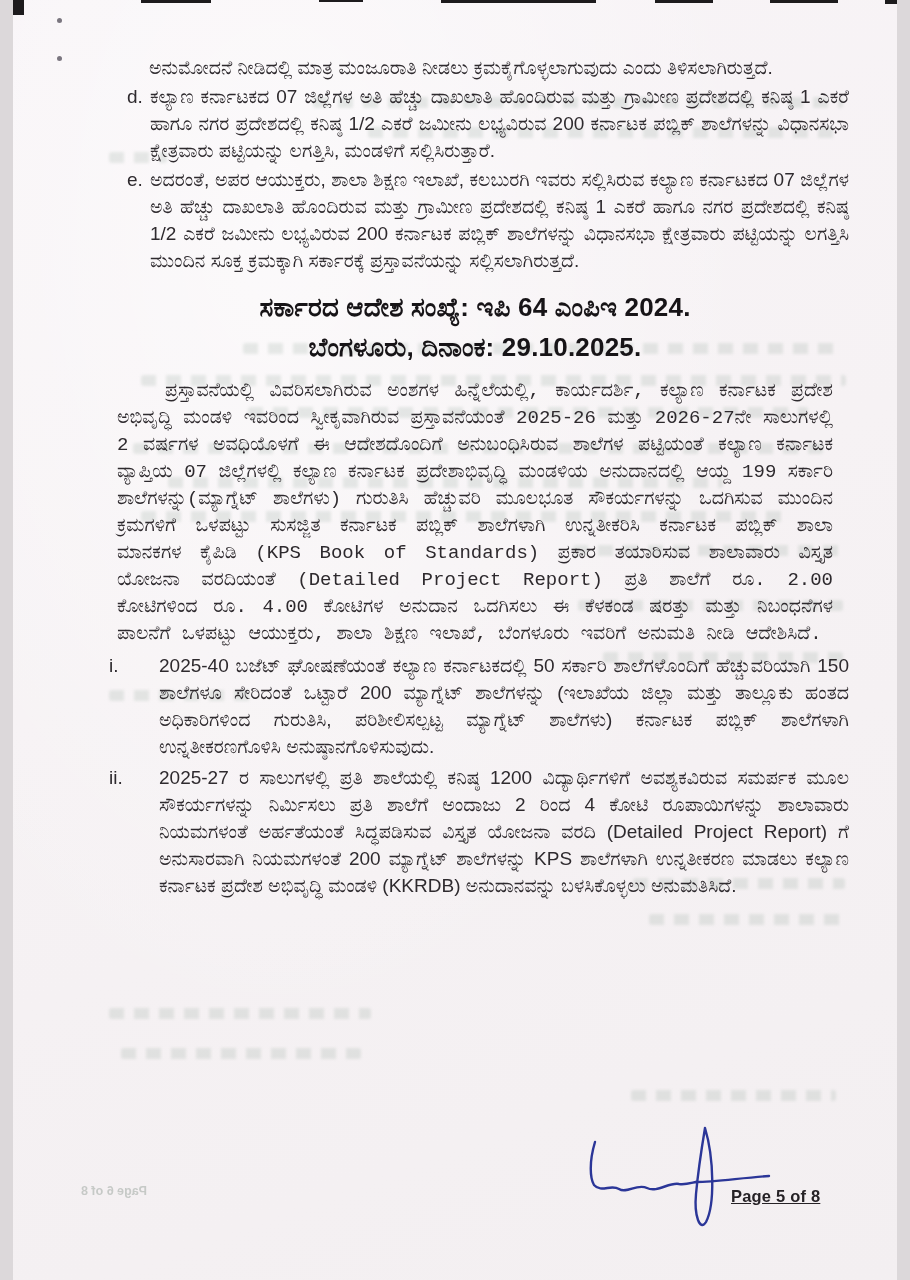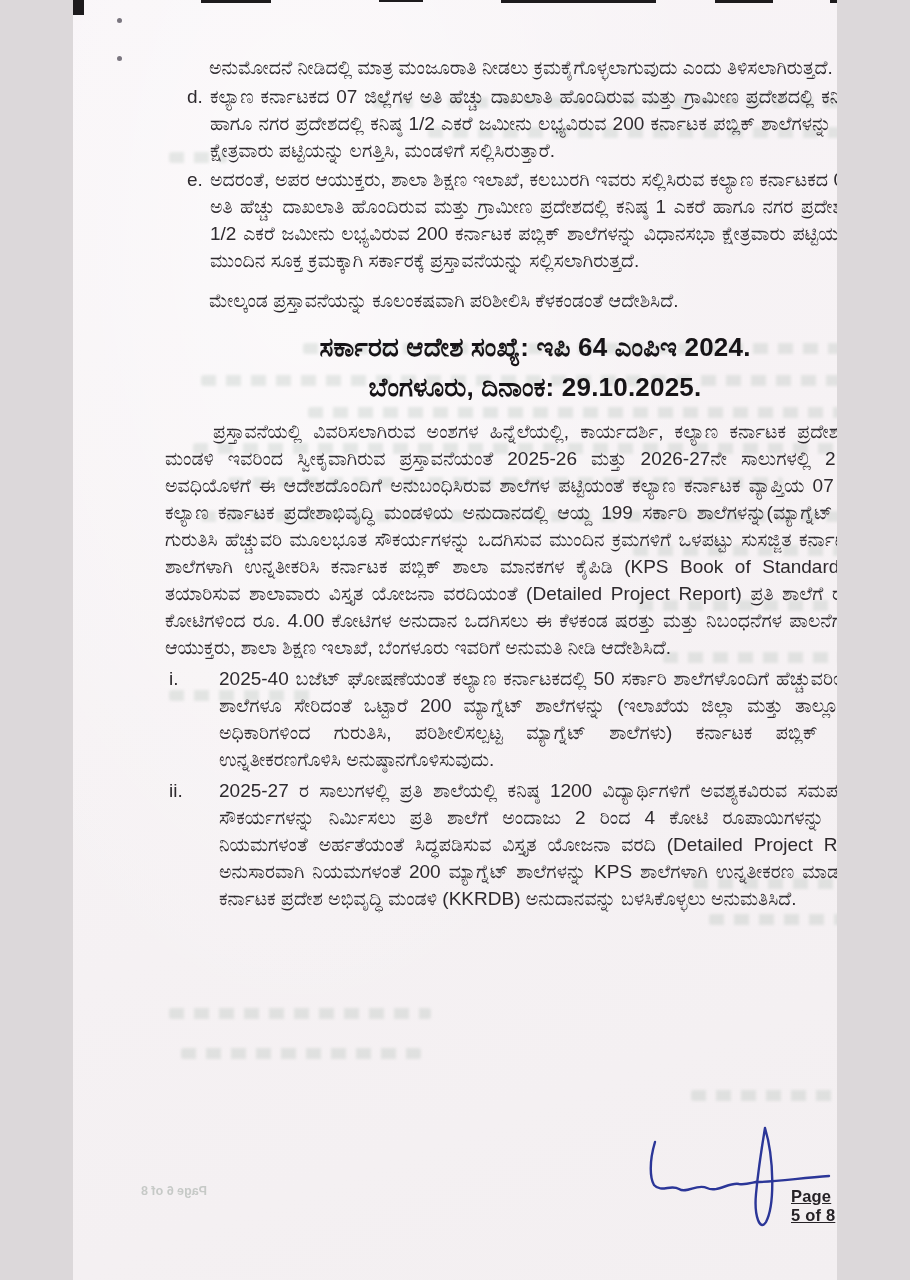--- a/index.html
+++ b/index.html
@@ -1,18 +1,18 @@
 <!DOCTYPE html>
 <html><head>
 <meta charset="utf-8">
 <style>
   html,body{margin:0;padding:0;background:#dcd8da;}
   .page{
     position:relative;
-    width:764px;height:1280px;
+    width:884px;height:1280px;
     margin:0 auto;
     background:
       radial-gradient(ellipse at 30% 18%, rgba(255,255,255,.55) 0%, rgba(255,255,255,0) 55%),
       linear-gradient(160deg,#f8f4f7 0%,#f6f2f4 45%,#f3eff1 100%);
     overflow:hidden;
     font-family:"Liberation Sans","DejaVu Sans",sans-serif;
     color:#2e2a2e;
   }
   
   .scan-mark{position:absolute;background:#1d1b1d;}
@@ -26,21 +26,21 @@
   .content{
     position:absolute;left:88px;top:54px;width:748px;
     font-size:19px;line-height:27px;text-align:justify;
   }
   .cont-para{margin:0 0 0 48px;}
   .li{position:relative;padding-left:49px;margin-top:2px;}
   .li .marker{position:absolute;left:26px;top:0;}
   .closing{margin:13px 0 0;text-indent:48px;text-align:left;}
   .heading{margin:20px 0 0;font-size:26px;font-weight:700;text-align:center;color:#171417;letter-spacing:.2px;}
   .heading.date{margin-top:13px;}
-  .order-para{margin:17px 4px 0;text-indent:48px;}
+  .order-para{margin:17px 16px 0;text-indent:48px;font-family:Liberation Mono, monospace;}
   .oli{position:relative;padding-left:58px;margin-top:4px;}
   .oli .marker{position:absolute;left:8px;top:0;}
   .signature-wrap{position:absolute;left:552px;top:1120px;width:260px;height:128px;}
   .page-label{
     position:absolute;left:718px;top:1187px;
     font-size:16.5px;font-weight:600;color:#262226;letter-spacing:.2px;text-decoration:underline;
   }
   .ghost-page-label{
     position:absolute;left:68px;top:1184px;
     font-size:12.5px;font-weight:700;color:#8f9b93;
@@ -92,21 +92,20 @@
     <div class="li">
       <span class="marker">d.</span>
       <span>ಕಲ್ಯಾಣ ಕರ್ನಾಟಕದ 07 ಜಿಲ್ಲೆಗಳ ಅತಿ ಹೆಚ್ಚು ದಾಖಲಾತಿ ಹೊಂದಿರುವ ಮತ್ತು ಗ್ರಾಮೀಣ ಪ್ರದೇಶದಲ್ಲಿ ಕನಿಷ್ಠ 1 ಎಕರೆ ಹಾಗೂ ನಗರ ಪ್ರದೇಶದಲ್ಲಿ ಕನಿಷ್ಠ 1/2 ಎಕರೆ ಜಮೀನು ಲಭ್ಯವಿರುವ 200 ಕರ್ನಾಟಕ ಪಬ್ಲಿಕ್ ಶಾಲೆಗಳನ್ನು ವಿಧಾನಸಭಾ ಕ್ಷೇತ್ರವಾರು ಪಟ್ಟಿಯನ್ನು ಲಗತ್ತಿಸಿ, ಮಂಡಳಿಗೆ ಸಲ್ಲಿಸಿರುತ್ತಾರೆ.</span>
     </div>
 
     <div class="li">
       <span class="marker">e.</span>
       <span>ಅದರಂತೆ, ಅಪರ ಆಯುಕ್ತರು, ಶಾಲಾ ಶಿಕ್ಷಣ ಇಲಾಖೆ, ಕಲಬುರಗಿ ಇವರು ಸಲ್ಲಿಸಿರುವ ಕಲ್ಯಾಣ ಕರ್ನಾಟಕದ 07 ಜಿಲ್ಲೆಗಳ ಅತಿ ಹೆಚ್ಚು ದಾಖಲಾತಿ ಹೊಂದಿರುವ ಮತ್ತು ಗ್ರಾಮೀಣ ಪ್ರದೇಶದಲ್ಲಿ ಕನಿಷ್ಠ 1 ಎಕರೆ ಹಾಗೂ ನಗರ ಪ್ರದೇಶದಲ್ಲಿ ಕನಿಷ್ಠ 1/2 ಎಕರೆ ಜಮೀನು ಲಭ್ಯವಿರುವ 200 ಕರ್ನಾಟಕ ಪಬ್ಲಿಕ್ ಶಾಲೆಗಳನ್ನು ವಿಧಾನಸಭಾ ಕ್ಷೇತ್ರವಾರು ಪಟ್ಟಿಯನ್ನು ಲಗತ್ತಿಸಿ ಮುಂದಿನ ಸೂಕ್ತ ಕ್ರಮಕ್ಕಾಗಿ ಸರ್ಕಾರಕ್ಕೆ ಪ್ರಸ್ತಾವನೆಯನ್ನು ಸಲ್ಲಿಸಲಾಗಿರುತ್ತದೆ.</span>
     </div>
 
-    <p class="closing">ಮೇಲ್ಕಂಡ ಪ್ರಸ್ತಾವನೆಯನ್ನು ಕೂಲಂಕಷವಾಗಿ ಪರಿಶೀಲಿಸಿ ಕೆಳಕಂಡಂತೆ ಆದೇಶಿಸಿದೆ.</p>
 
     <div class="heading">ಸರ್ಕಾರದ ಆದೇಶ ಸಂಖ್ಯೆ: ಇಪಿ 64 ಎಂಪಿಇ 2024.</div>
 
     <div class="heading date">ಬೆಂಗಳೂರು, ದಿನಾಂಕ: 29.10.2025.</div>
 
     <p class="order-para">ಪ್ರಸ್ತಾವನೆಯಲ್ಲಿ ವಿವರಿಸಲಾಗಿರುವ ಅಂಶಗಳ ಹಿನ್ನೆಲೆಯಲ್ಲಿ, ಕಾರ್ಯದರ್ಶಿ, ಕಲ್ಯಾಣ ಕರ್ನಾಟಕ ಪ್ರದೇಶ ಅಭಿವೃದ್ಧಿ ಮಂಡಳಿ ಇವರಿಂದ ಸ್ವೀಕೃವಾಗಿರುವ ಪ್ರಸ್ತಾವನೆಯಂತೆ 2025-26 ಮತ್ತು 2026-27ನೇ ಸಾಲುಗಳಲ್ಲಿ 2 ವರ್ಷಗಳ ಅವಧಿಯೊಳಗೆ ಈ ಆದೇಶದೊಂದಿಗೆ ಅನುಬಂಧಿಸಿರುವ ಶಾಲೆಗಳ ಪಟ್ಟಿಯಂತೆ ಕಲ್ಯಾಣ ಕರ್ನಾಟಕ ವ್ಯಾಪ್ತಿಯ 07 ಜಿಲ್ಲೆಗಳಲ್ಲಿ ಕಲ್ಯಾಣ ಕರ್ನಾಟಕ ಪ್ರದೇಶಾಭಿವೃದ್ಧಿ ಮಂಡಳಿಯ ಅನುದಾನದಲ್ಲಿ ಆಯ್ದ 199 ಸರ್ಕಾರಿ ಶಾಲೆಗಳನ್ನು(ಮ್ಯಾಗ್ನೆಟ್ ಶಾಲೆಗಳು) ಗುರುತಿಸಿ ಹೆಚ್ಚುವರಿ ಮೂಲಭೂತ ಸೌಕರ್ಯಗಳನ್ನು ಒದಗಿಸುವ ಮುಂದಿನ ಕ್ರಮಗಳಿಗೆ ಒಳಪಟ್ಟು ಸುಸಜ್ಜಿತ ಕರ್ನಾಟಕ ಪಬ್ಲಿಕ್ ಶಾಲೆಗಳಾಗಿ ಉನ್ನತೀಕರಿಸಿ ಕರ್ನಾಟಕ ಪಬ್ಲಿಕ್ ಶಾಲಾ ಮಾನಕಗಳ ಕೈಪಿಡಿ (KPS Book of Standards) ಪ್ರಕಾರ ತಯಾರಿಸುವ ಶಾಲಾವಾರು ವಿಸ್ತೃತ ಯೋಜನಾ ವರದಿಯಂತೆ (Detailed Project Report) ಪ್ರತಿ ಶಾಲೆಗೆ ರೂ. 2.00 ಕೋಟಿಗಳಿಂದ ರೂ. 4.00 ಕೋಟಿಗಳ ಅನುದಾನ ಒದಗಿಸಲು ಈ ಕೆಳಕಂಡ ಷರತ್ತು ಮತ್ತು ನಿಬಂಧನೆಗಳ ಪಾಲನೆಗೆ ಒಳಪಟ್ಟು ಆಯುಕ್ತರು, ಶಾಲಾ ಶಿಕ್ಷಣ ಇಲಾಖೆ, ಬೆಂಗಳೂರು ಇವರಿಗೆ ಅನುಮತಿ ನೀಡಿ ಆದೇಶಿಸಿದೆ.</p>
 
     <div class="oli">
       <span class="marker">i.</span>
       <span>2025-40 ಬಜೆಟ್ ಘೋಷಣೆಯಂತೆ ಕಲ್ಯಾಣ ಕರ್ನಾಟಕದಲ್ಲಿ 50 ಸರ್ಕಾರಿ ಶಾಲೆಗಳೊಂದಿಗೆ ಹೆಚ್ಚುವರಿಯಾಗಿ 150 ಶಾಲೆಗಳೂ ಸೇರಿದಂತೆ ಒಟ್ಟಾರೆ 200 ಮ್ಯಾಗ್ನೆಟ್ ಶಾಲೆಗಳನ್ನು (ಇಲಾಖೆಯ ಜಿಲ್ಲಾ ಮತ್ತು ತಾಲ್ಲೂಕು ಹಂತದ ಅಧಿಕಾರಿಗಳಿಂದ ಗುರುತಿಸಿ, ಪರಿಶೀಲಿಸಲ್ಪಟ್ಟ ಮ್ಯಾಗ್ನೆಟ್ ಶಾಲೆಗಳು) ಕರ್ನಾಟಕ ಪಬ್ಲಿಕ್ ಶಾಲೆಗಳಾಗಿ ಉನ್ನತೀಕರಣಗೊಳಿಸಿ ಅನುಷ್ಠಾನಗೊಳಿಸುವುದು.</span>

